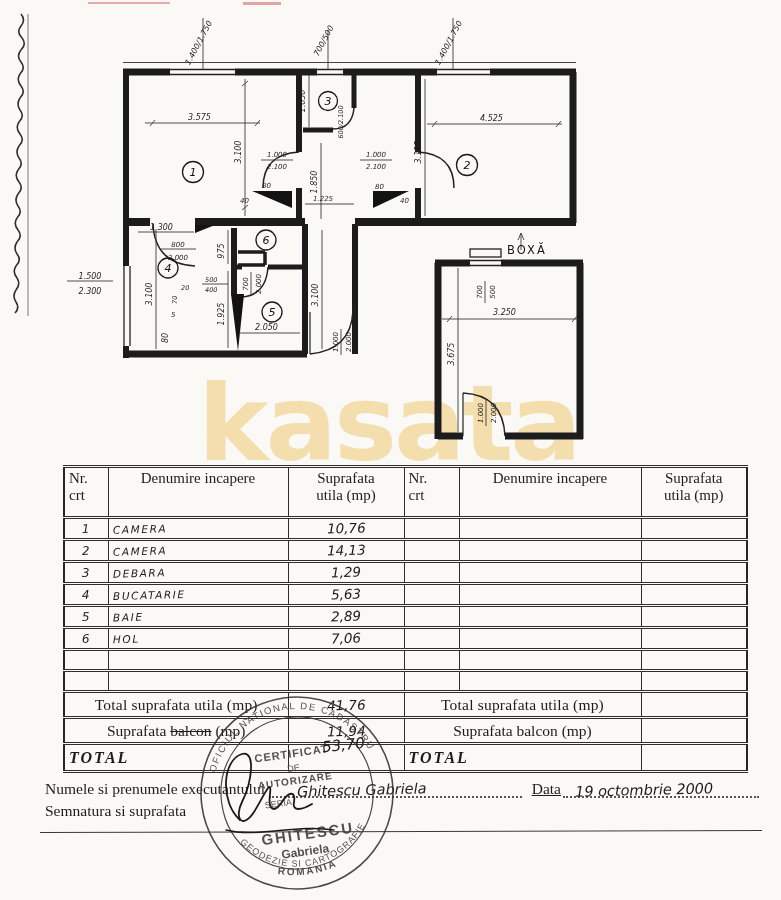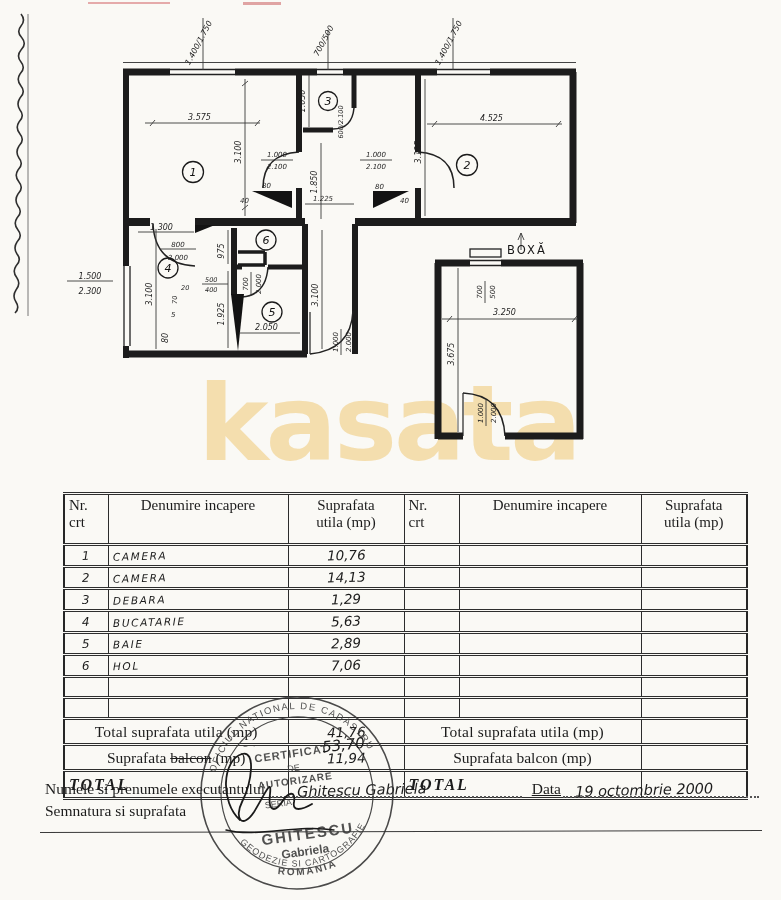--- a/index.html
+++ b/index.html
@@ -14,21 +14,21 @@
   .redline2{position:absolute;left:243px;top:2px;width:38px;height:3px;background:#d98f8f;opacity:.8;z-index:2;}
   .edge-artifact{position:absolute;left:12px;top:12px;z-index:2;}
   
   .plan{position:absolute;left:55px;top:2px;z-index:2;}
   .plan .dim{font:italic 8px "DejaVu Sans",sans-serif;fill:#1f1f1f;}
   .plan .dim7{font:italic 7px "DejaVu Sans",sans-serif;fill:#1f1f1f;}
   .plan .tiny{font:italic 6.5px "DejaVu Sans",sans-serif;fill:#1f1f1f;}
   .plan .roomnum{font:italic 11px "DejaVu Sans",sans-serif;fill:#111;}
   .plan .plabel{font:11.5px "DejaVu Sans",sans-serif;letter-spacing:2px;fill:#161616;}
   
-  .areatable{position:absolute;left:63px;top:492px;z-index:3;border-collapse:collapse;
+  .areatable{position:absolute;left:63px;top:465px;z-index:3;border-collapse:collapse;
      table-layout:fixed;width:683px;border:2.4px solid #262626;background:transparent;}
   .areatable td{border-left:1.4px solid #2c2c2c;border-right:1.4px solid #2c2c2c;
      border-top:3px double #2e2e2e;border-bottom:3px double #2e2e2e;
      padding:0 4px;font-size:15px;overflow:hidden;}
   .areatable .hdr td{height:46px;vertical-align:top;padding-top:2px;}
   .areatable .hdr .ctr{text-align:center;font-family:Liberation Serif, serif;}
   .areatable .body td{height:19px;}
   .areatable .emptyrow td{height:18px;}
   .areatable .totrow td{height:23px;text-align:center;font-size:15.5px;}
   .areatable .grandrow td{height:25px;text-align:left;font-style:italic;}

